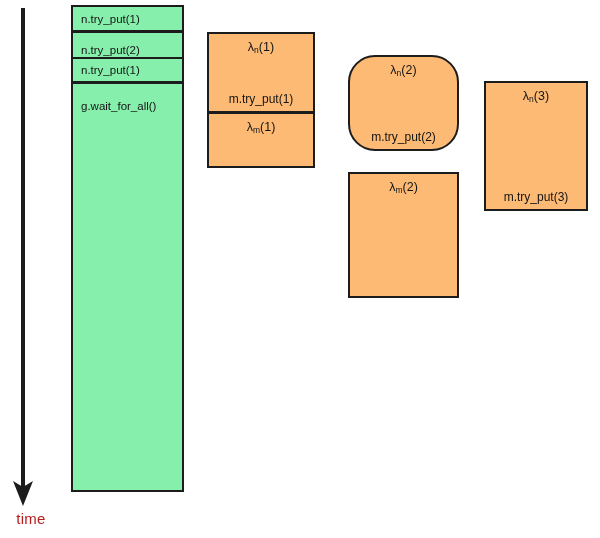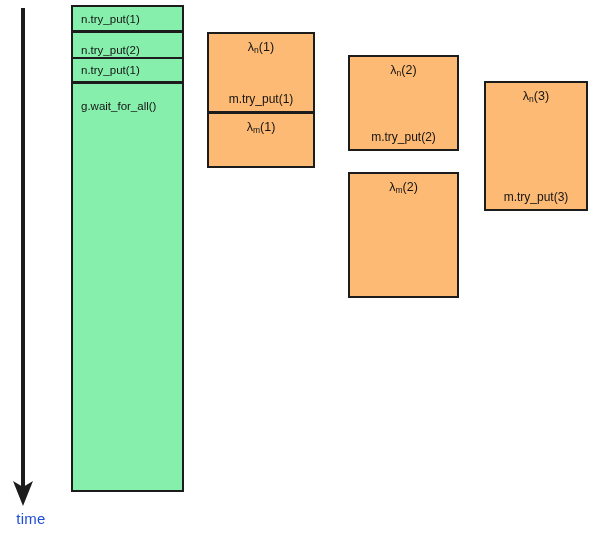--- a/index.html
+++ b/index.html
@@ -24,21 +24,21 @@
     width: 70px;
     height: 538px;
   }
   .time-label {
     position: absolute;
     left: 0px;
     top: 510px;
     width: 62px;
     text-align: center;
     font-size: 15px;
-    color: #1d4ed8;
+    color: #b91c1c;
     letter-spacing: 0.3px;
   }
 
   
   .box {
     position: absolute;
     box-sizing: border-box;
     background: #fdba74;
     border: 2.5px solid #1c1c1c;
   }
@@ -118,21 +118,21 @@
       <span>λ</span><sub>n</sub><span>(1)</span>
     </span>
     <span class="label-bottom">m.try_put(1)</span>
   </div>
   <div class="box" style="left:207px; top:112px; width:108px; height:56px;">
     <span class="label-top lam">
       <span>λ</span><sub>m</sub><span>(1)</span>
     </span>
   </div>
 
-  <div class="box" style="left:348px; top:55px; width:111px; height:96px;">
+  <div class="box" style="left:348px; top:55px; width:111px; height:96px;border-radius:27px;">
     <span class="label-top lam">
       <span>λ</span><sub>n</sub><span>(2)</span>
     </span>
     <span class="label-bottom">m.try_put(2)</span>
   </div>
   <div class="box" style="left:348px; top:172px; width:111px; height:126px;">
     <span class="label-top lam">
       <span>λ</span><sub>m</sub><span>(2)</span>
     </span>
   </div>

